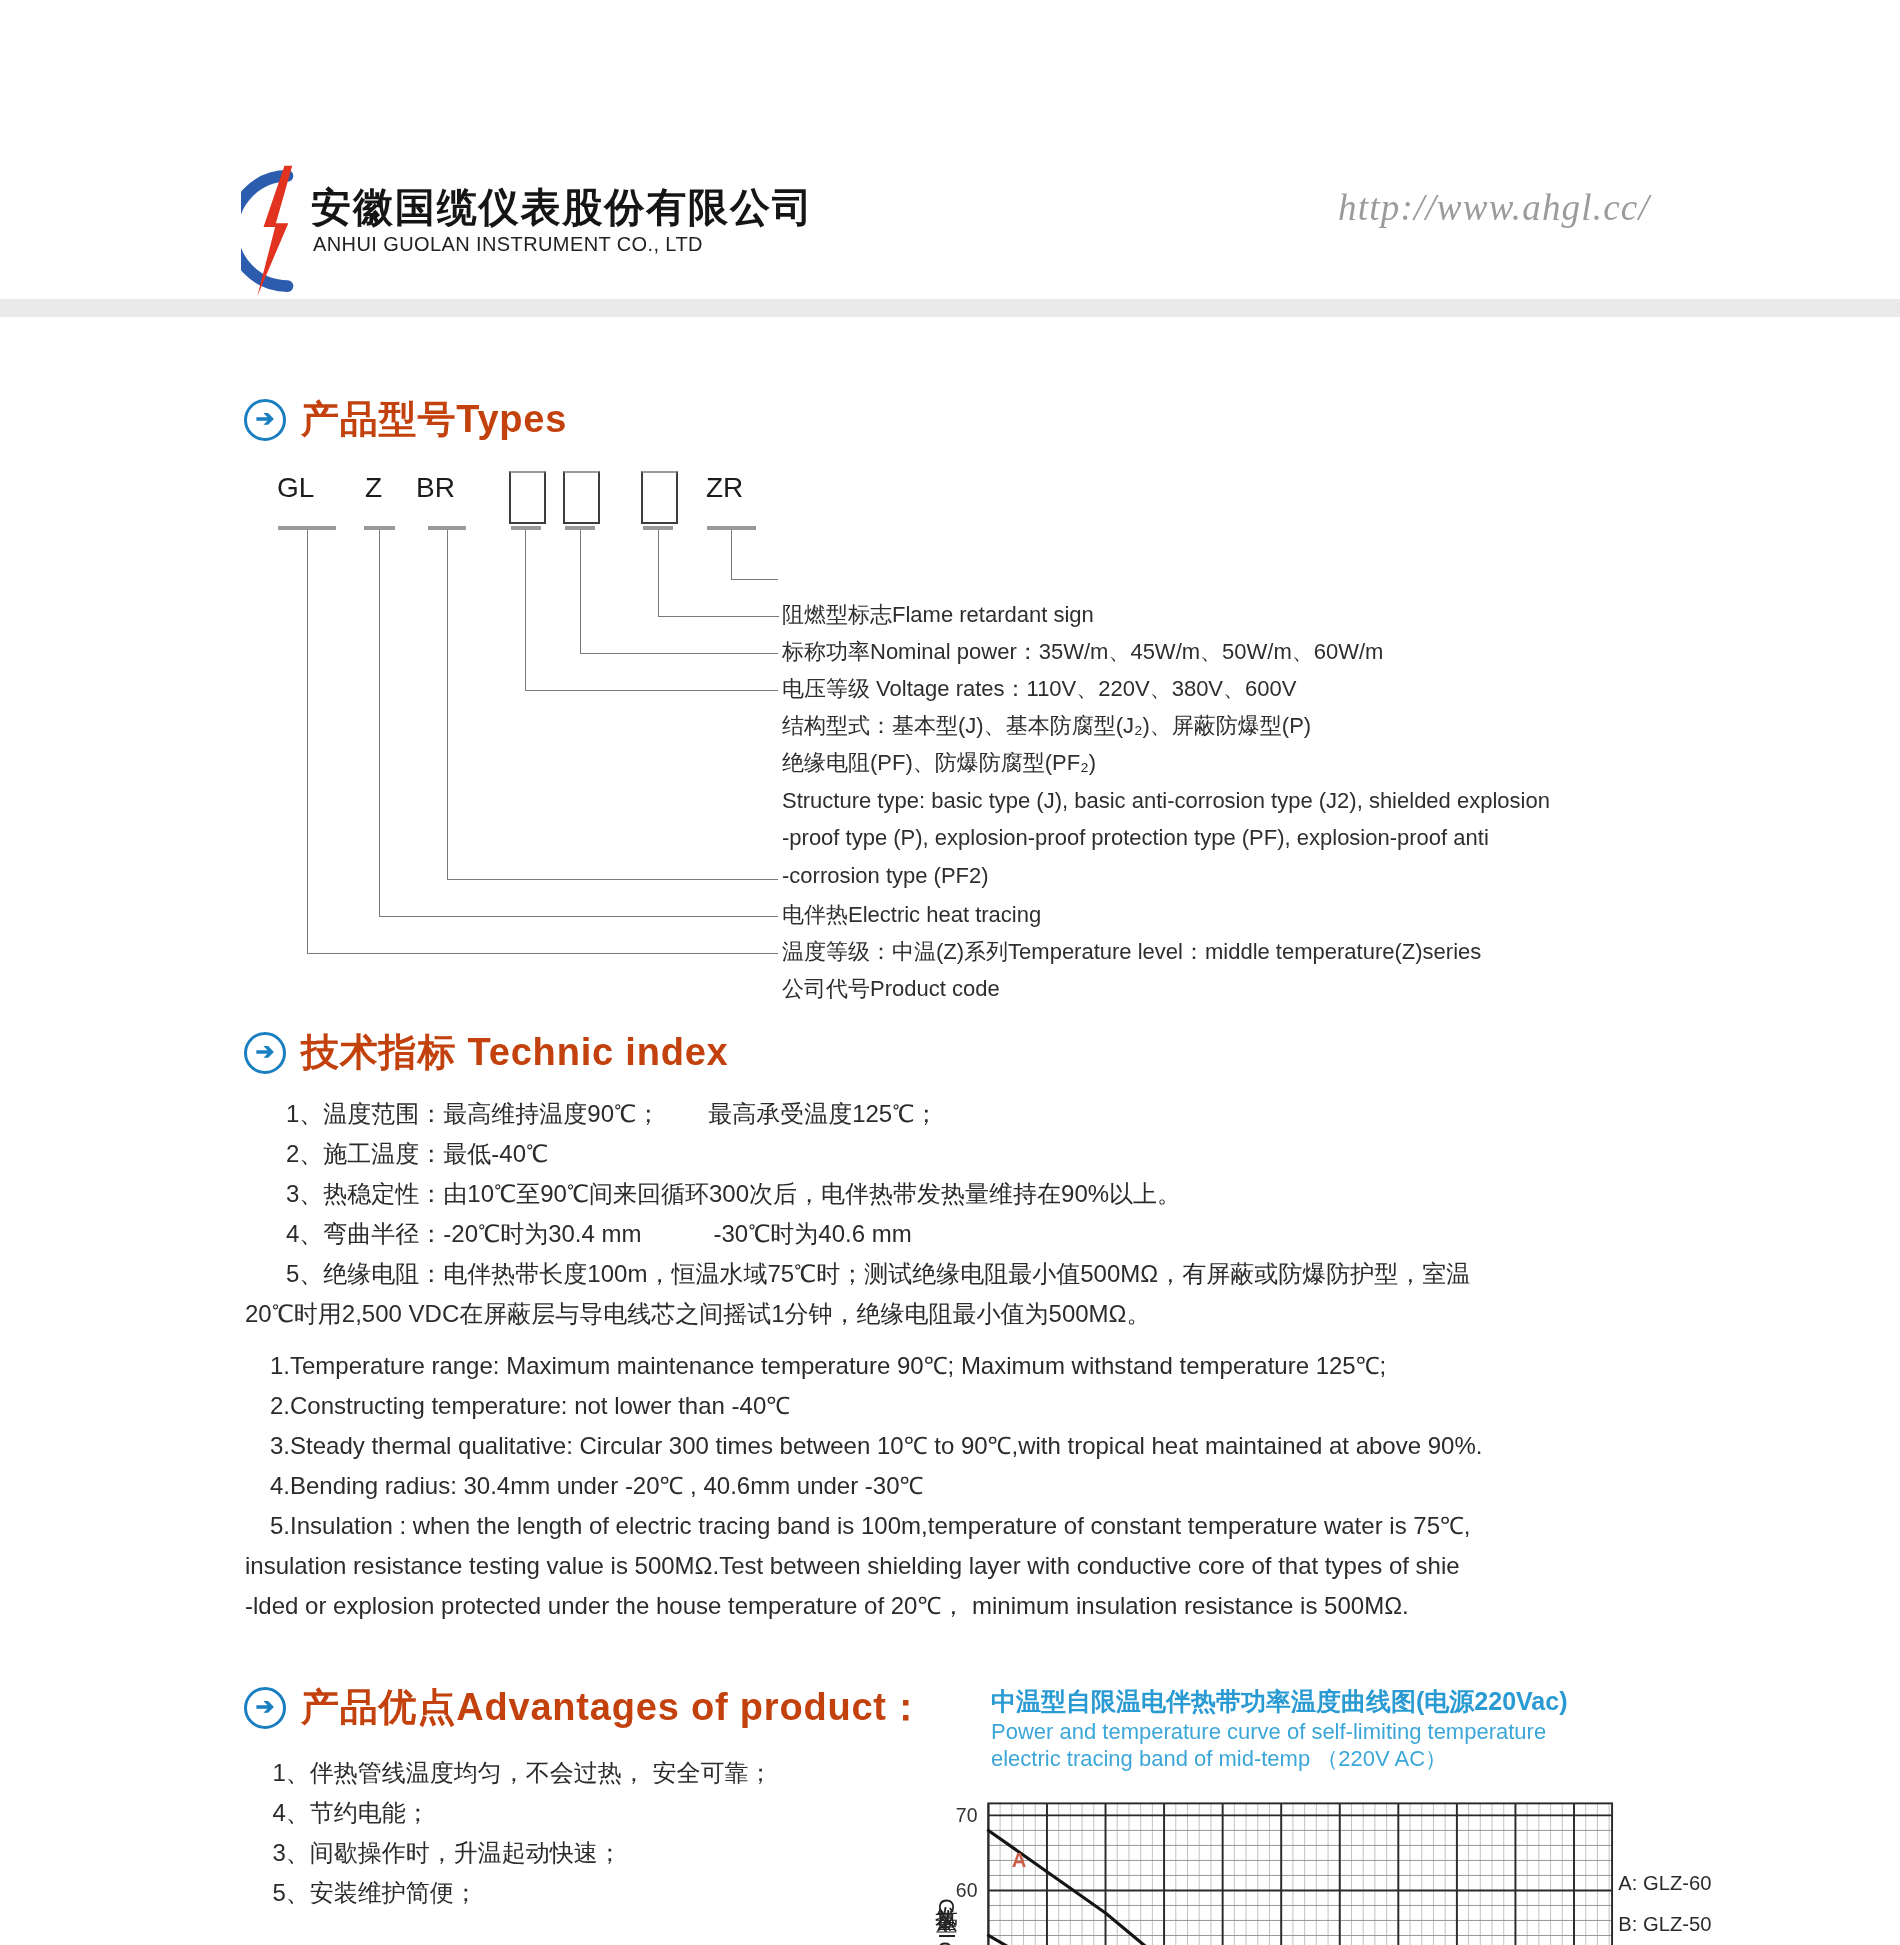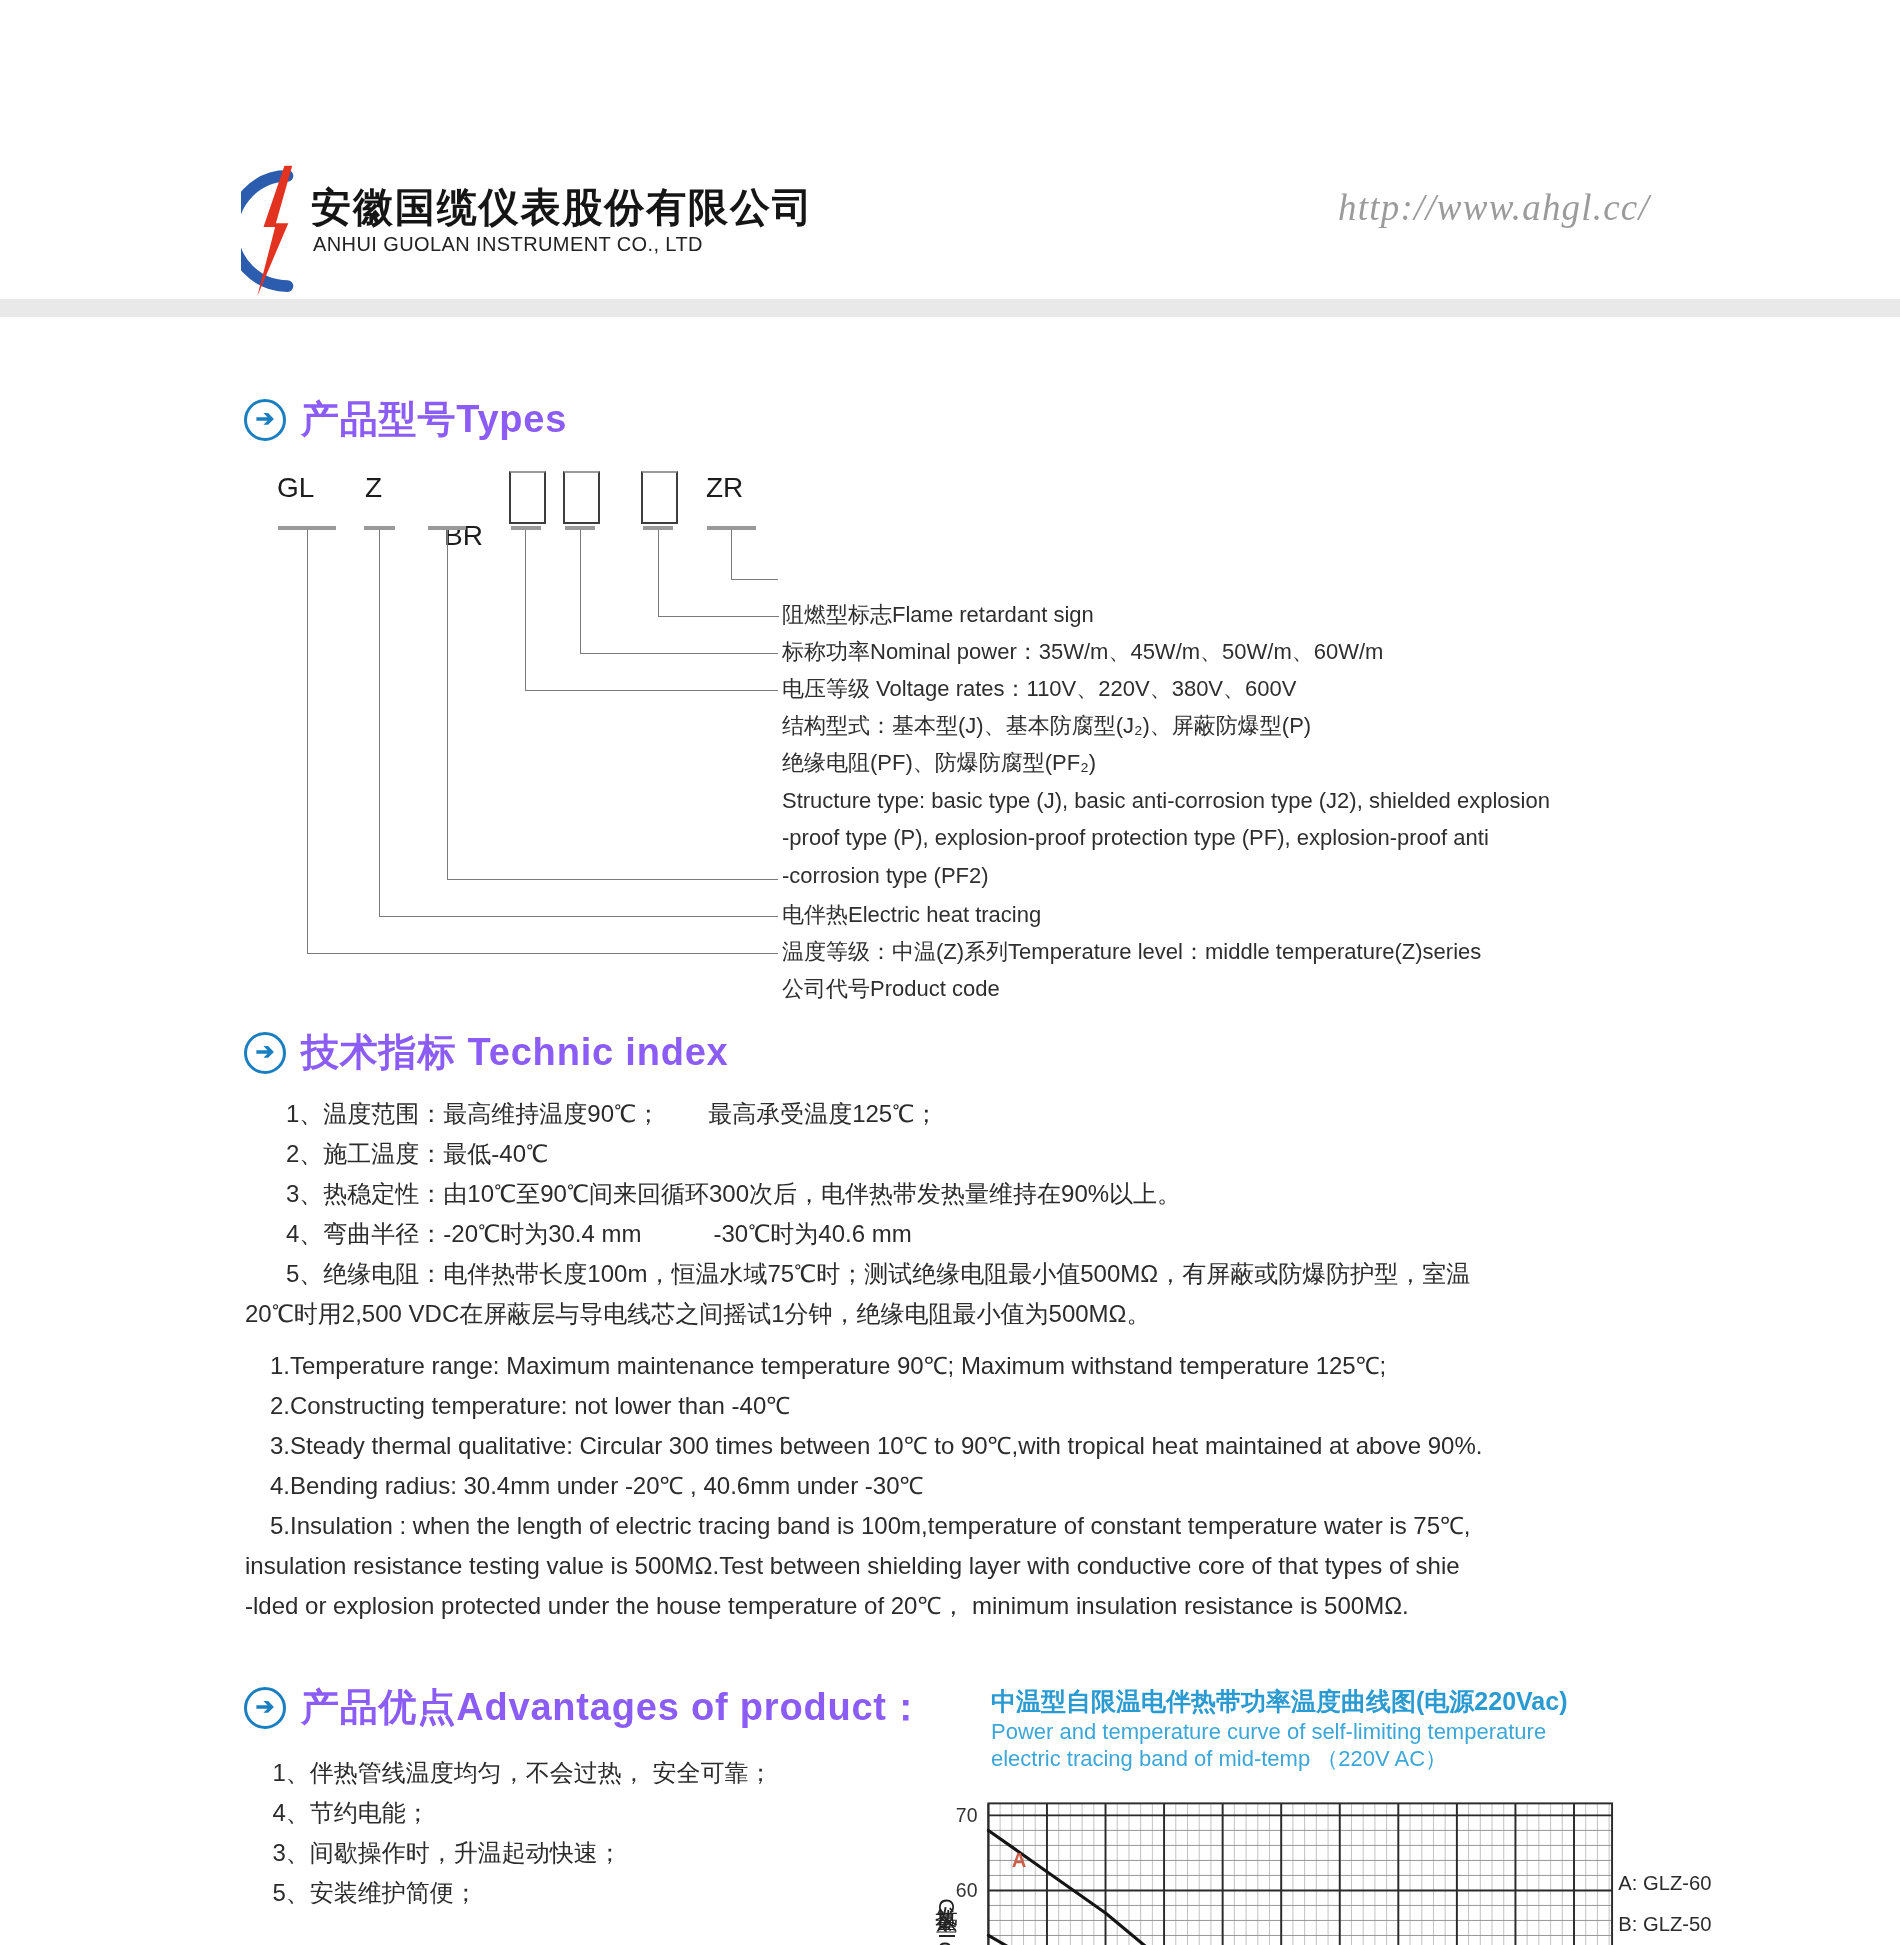--- a/index.html
+++ b/index.html
@@ -10,21 +10,21 @@
   .company-cn{left:311px;top:180px;font-size:40px;font-weight:bold;color:#151515;letter-spacing:1.9px;}
   .company-en{left:313px;top:233px;font-size:20px;font-weight:normal;color:#222;letter-spacing:0.4px;}
   .website{left:1276px;top:186px;width:436px;text-align:center;font-size:37px;color:#9b9b9b;
            font-family:"Liberation Serif", serif;font-style:italic;letter-spacing:1.2px;}
   .gray-bar{left:0;top:299px;width:1901px;height:18px;background:#e9e9e9;}
   
   .sec-head{display:flex;align-items:center;gap:15px;}
   .sec-icon{width:36px;height:36px;border:3.5px solid #1a7fc0;border-radius:50%;
             display:flex;align-items:center;justify-content:center;flex:0 0 auto;}
   .sec-icon span{font-size:22.6px;color:#1a7fc0;font-weight:bold;line-height:1;}
-  .sec-title{font-size:38px;font-weight:bold;color:#8b5cf6;letter-spacing:0.8px;white-space:nowrap;text-align:right;}
+  .sec-title{font-size:38px;font-weight:bold;color:#c2410c;letter-spacing:0.8px;white-space:nowrap;text-align:right;}
   
   .token{position:absolute;font-size:28px;color:#1c1c1c;white-space:nowrap;}
   .tbox{position:absolute;width:33px;height:49px;border:2.7px solid #3d3d3d;border-top-color:#9a9a9a;background:#fff;}
   .tuline{position:absolute;height:3.5px;background:#999;}
   .vline{position:absolute;width:1.2px;background:#7a7a7a;}
   .hline{position:absolute;height:1.2px;background:#7a7a7a;}
   .tlabel{position:absolute;left:782px;width:973px;font-size:22px;color:#2e2e2e;line-height:28px;white-space:nowrap;margin-top:36px;}
   
   .textcol{position:absolute;font-size:24px;color:#2b2b2b;}
   .textcol .ln{line-height:40px;white-space:nowrap;}
@@ -56,21 +56,21 @@
 
   <div class="abs sec-head" style="left:244px;top:394px;">
     <div class="sec-icon">
         <span>➔</span>
       </div>
     <div class="sec-title">产品型号Types</div>
   </div>
 
   <div class="token" style="left:277px;top:472px;">GL</div>
   <div class="token" style="left:365px;top:472px;">Z</div>
-  <div class="token" style="left:444px;top:472px;margin-top:48px;">BR</div>
+  <div class="token" style="left:416px;top:472px;">BR</div>
   <div class="tbox" style="left:509px;top:471px;"></div>
   <div class="tbox" style="left:563px;top:471px;"></div>
   <div class="tbox" style="left:641px;top:471px;"></div>
   <div class="token" style="left:706px;top:472px;">ZR</div>
 
   <div class="tuline" style="left:278px;top:526px;width:58px;"></div>
   <div class="tuline" style="left:364px;top:526px;width:31px;"></div>
   <div class="tuline" style="left:428px;top:526px;width:38px;"></div>
   <div class="tuline" style="left:511px;top:526px;width:30px;"></div>
   <div class="tuline" style="left:565px;top:526px;width:30px;"></div>

